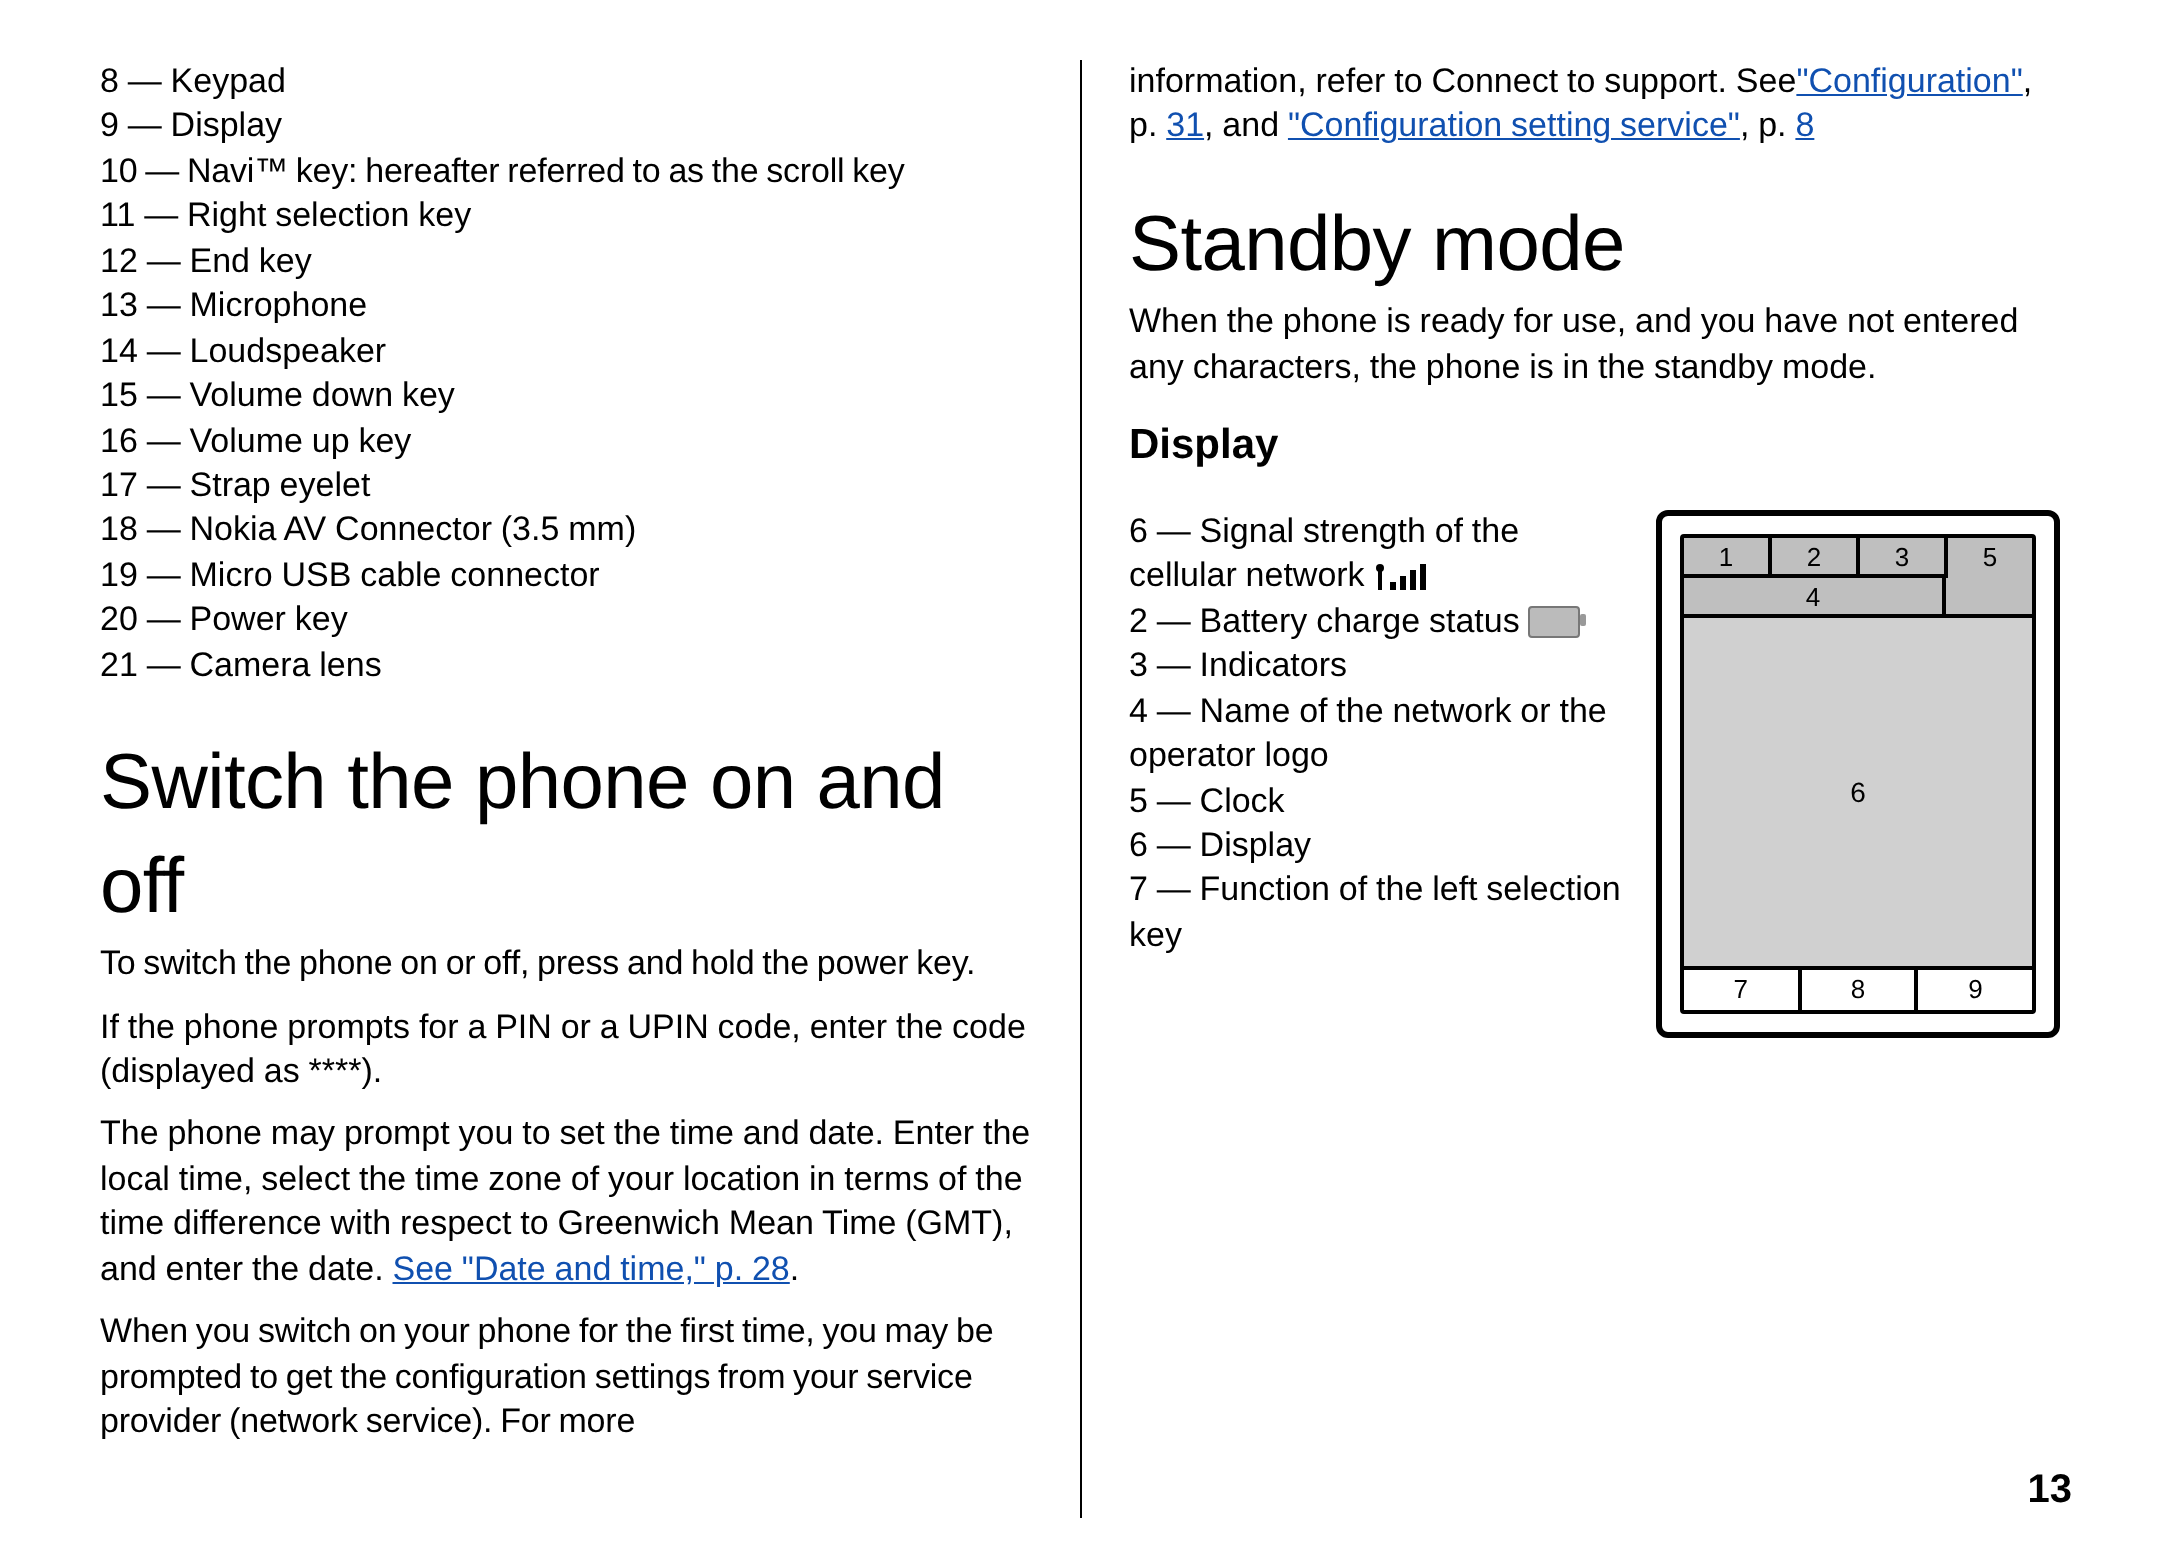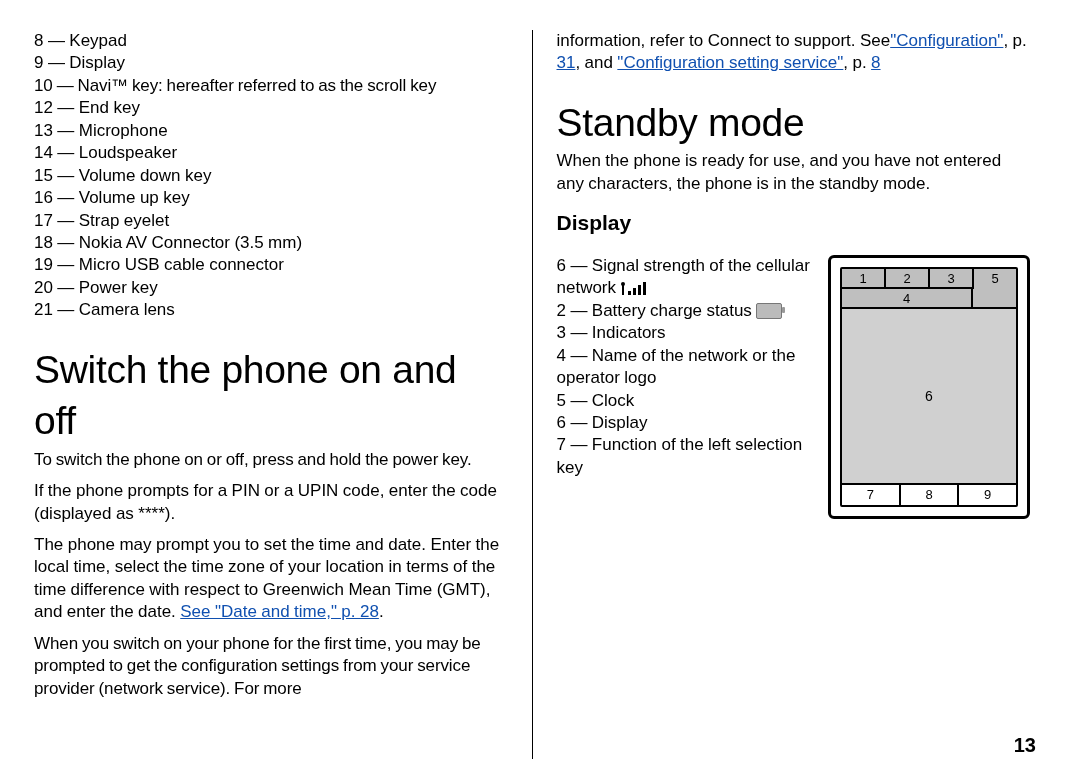--- a/index.html
+++ b/index.html
@@ -7,21 +7,21 @@
     padding: 0;
     background: #fff;
     font-family: "Segoe UI", "Helvetica Neue", Arial, sans-serif;
     color: #000;
   }
   .page {
     position: relative;
     width: 1080px;
     height: 779px;
     box-sizing: border-box;
-    padding: 30px 50px 20px 34px;
+    padding: 30px 50px 20px 50px;
   }
   .cols {
     display: flex;
     flex-direction: row;
     height: 100%;
   }
   .col {
     width: 50%;
     box-sizing: border-box;
     font-size: 17px;
@@ -121,20 +121,21 @@
 <body>
 
 <div class="page">
   <div class="cols">
 
     <div class="col col-left">
       <div class="list">
         <p>8 — Keypad</p>
         <p>9 — Display</p>
         <p class="tight">10 — Navi™ key: hereafter referred to as the scroll key</p>
+        <p>11 — Right selection key</p>
         <p>12 — End key</p>
         <p>13 — Microphone</p>
         <p>14 — Loudspeaker</p>
         <p>15 — Volume down key</p>
         <p>16 — Volume up key</p>
         <p>17 — Strap eyelet</p>
         <p>18 — Nokia AV Connector (3.5 mm)</p>
         <p>19 — Micro USB cable connector</p>
         <p>20 — Power key</p>
         <p>21 — Camera lens</p>

